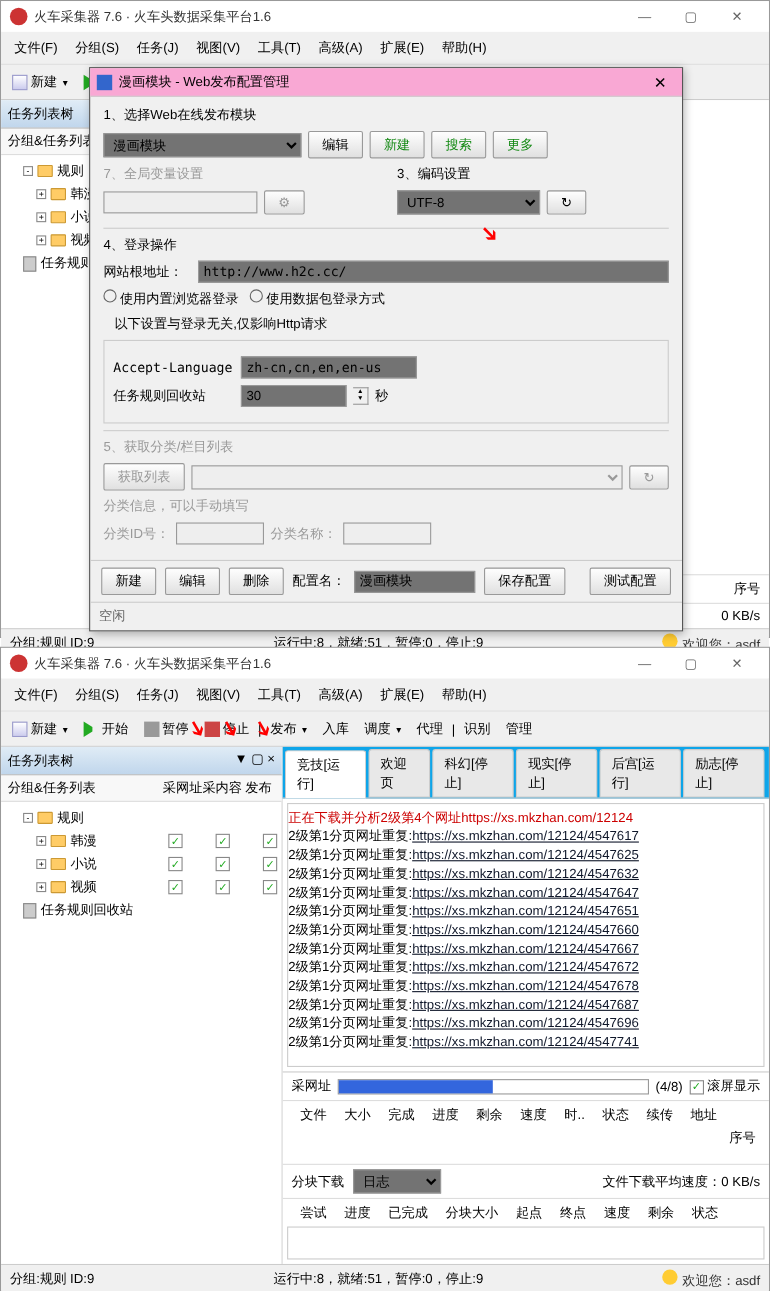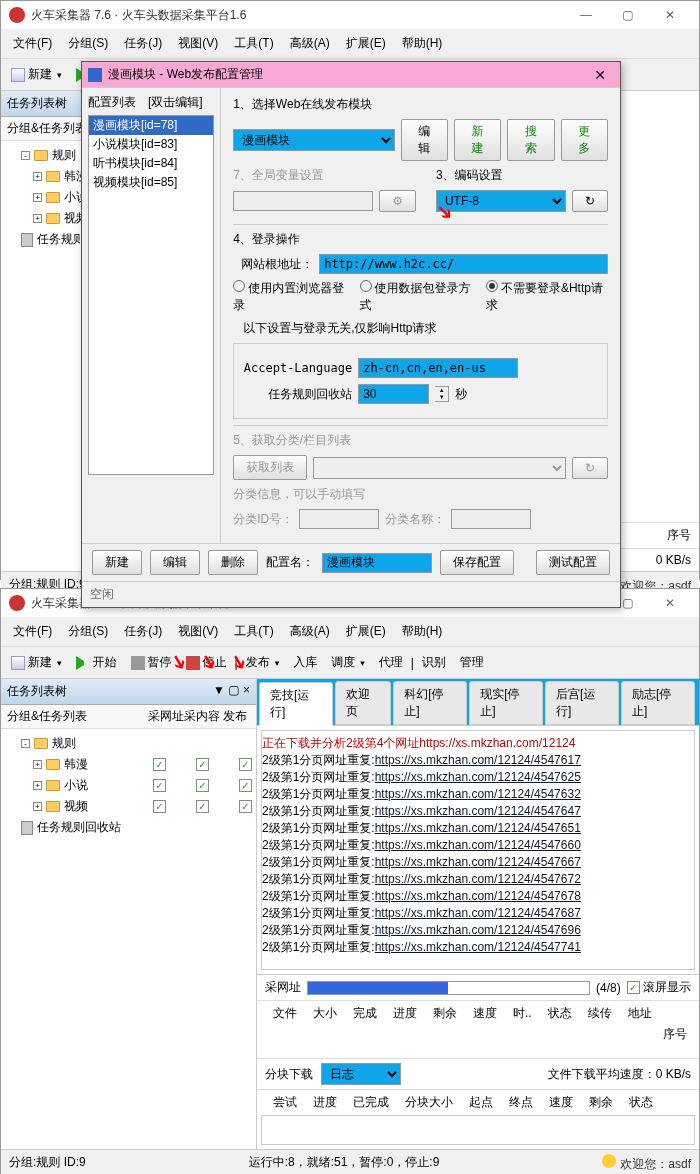--- a/index.html
+++ b/index.html
@@ -56,23 +56,23 @@
 .dlg-title .t{flex:1}
 .dlg-title .x{padding:0 8px;font-size:14px}
 .dlg-body{display:flex;min-height:420px}
 .dlg-left{width:150px;border-right:1px solid #ccc;padding:6px}
 .dlg-left .lbl{margin-bottom:4px}
 .listbox{border:1px solid #999;background:#fff;height:360px;font-family:monospace;font-size:11px}
 .listbox .li{padding:1px 4px}
 .listbox .li.sel{background:#316ac5;color:#fff}
 .dlg-right{flex:1;padding:8px 12px}
 .form-row{margin:6px 0;display:flex;align-items:center;gap:6px}
-.form-row .lbl{min-width:80px;text-align:right}
+.form-row .lbl{min-width:80px;text-align:left}
 .gray{color:#999}
-input[type=text],select{border:1px solid #999;padding:2px 4px;font-size:12px;background:#0ea5e9}
+input[type=text],select{border:1px solid #999;padding:2px 4px;font-size:12px;background:#737373}
 input[type=text].gray,select.disabled{background:#eee;color:#999}
 .btn{padding:3px 12px;border:1px solid #999;background:linear-gradient(#fefefe,#e0e0e0);border-radius:2px;font-size:12px}
 .btn.green{color:#181}
 .btn.gray{color:#999}
 .radio-row{display:flex;gap:10px;align-items:center;margin:6px 0}
 .radio{width:12px;height:12px;border:1px solid #666;border-radius:6px;display:inline-block;margin-right:3px;position:relative}
 .radio.checked::after{content:"";width:6px;height:6px;background:#333;border-radius:3px;position:absolute;top:2px;left:2px}
 .group{border:1px solid #ccc;padding:8px;margin:6px 0}
 .dlg-foot{border-top:1px solid #ccc;padding:6px 10px;display:flex;gap:8px;align-items:center}
 .dlg-foot .spacer{flex:1}
@@ -199,29 +199,20 @@
     <span class="user"><span class="smiley"></span><span>欢迎您：asdf</span></span>
   </div>
 
   <div class="dialog">
     <div class="dlg-title">
       <span class="ico"></span>
       <span class="t">漫画模块 - Web发布配置管理</span>
       <span class="x">✕</span>
     </div>
     <div class="dlg-body">
-      <div class="dlg-left">
-        <div class="lbl">配置列表　[双击编辑]</div>
-        <div class="listbox" id="cfglist">
-            <div class="li sel">漫画模块[id=78]</div>
-            <div class="li">小说模块[id=83]</div>
-            <div class="li">听书模块[id=84]</div>
-            <div class="li">视频模块[id=85]</div>
-          </div>
-      </div>
       <div class="dlg-right">
         <div>1、选择Web在线发布模块</div>
         <div class="form-row">
           <select style="width:180px"><option>漫画模块</option></select>
           <button class="btn">编辑</button>
           <button class="btn green">新建</button>
           <button class="btn green">搜索</button>
           <button class="btn green">更多</button>
         </div>
         <div style="display:flex;gap:20px">
@@ -243,31 +234,30 @@
         <hr class="sep">
         <div>4、登录操作</div>
         <div class="form-row">
           <span class="lbl">网站根地址：</span>
           <input type="text" style="flex: 1 1 0%; font-family: monospace;" value="http://www.h2c.cc/">
         </div>
         <span class="arrow" style="top:138px;left:355px;transform:rotate(45deg)">➔</span>
         <div class="radio-row">
           <label><span class="radio"></span><span>使用内置浏览器登录</span></label>
           <label><span class="radio"></span><span>使用数据包登录方式</span></label>
-          <label><span class="radio checked"></span><span>不需要登录&amp;Http请求</span></label>
         </div>
         <div style="margin:4px 0 4px 10px">以下设置与登录无关,仅影响Http请求</div>
         <div class="group">
           <div class="form-row">
             <span class="lbl" style="min-width:110px;font-family:monospace">Accept-Language</span>
             <input type="text" style="width: 160px; font-family: monospace;" value="zh-cn,cn,en,en-us">
           </div>
           <div class="form-row">
             <span class="lbl" style="min-width:110px">任务规则回收站</span>
-            <input type="text" style="width: 71px;" value="30">
+            <input type="text" style="width: 96px;" value="30">
             <span class="spinner">
                 <span>▲</span>
                 <span>▼</span>
               </span>
             <span>秒</span>
           </div>
         </div>
         <hr class="sep">
         <div class="gray">5、获取分类/栏目列表</div>
         <div class="form-row">

